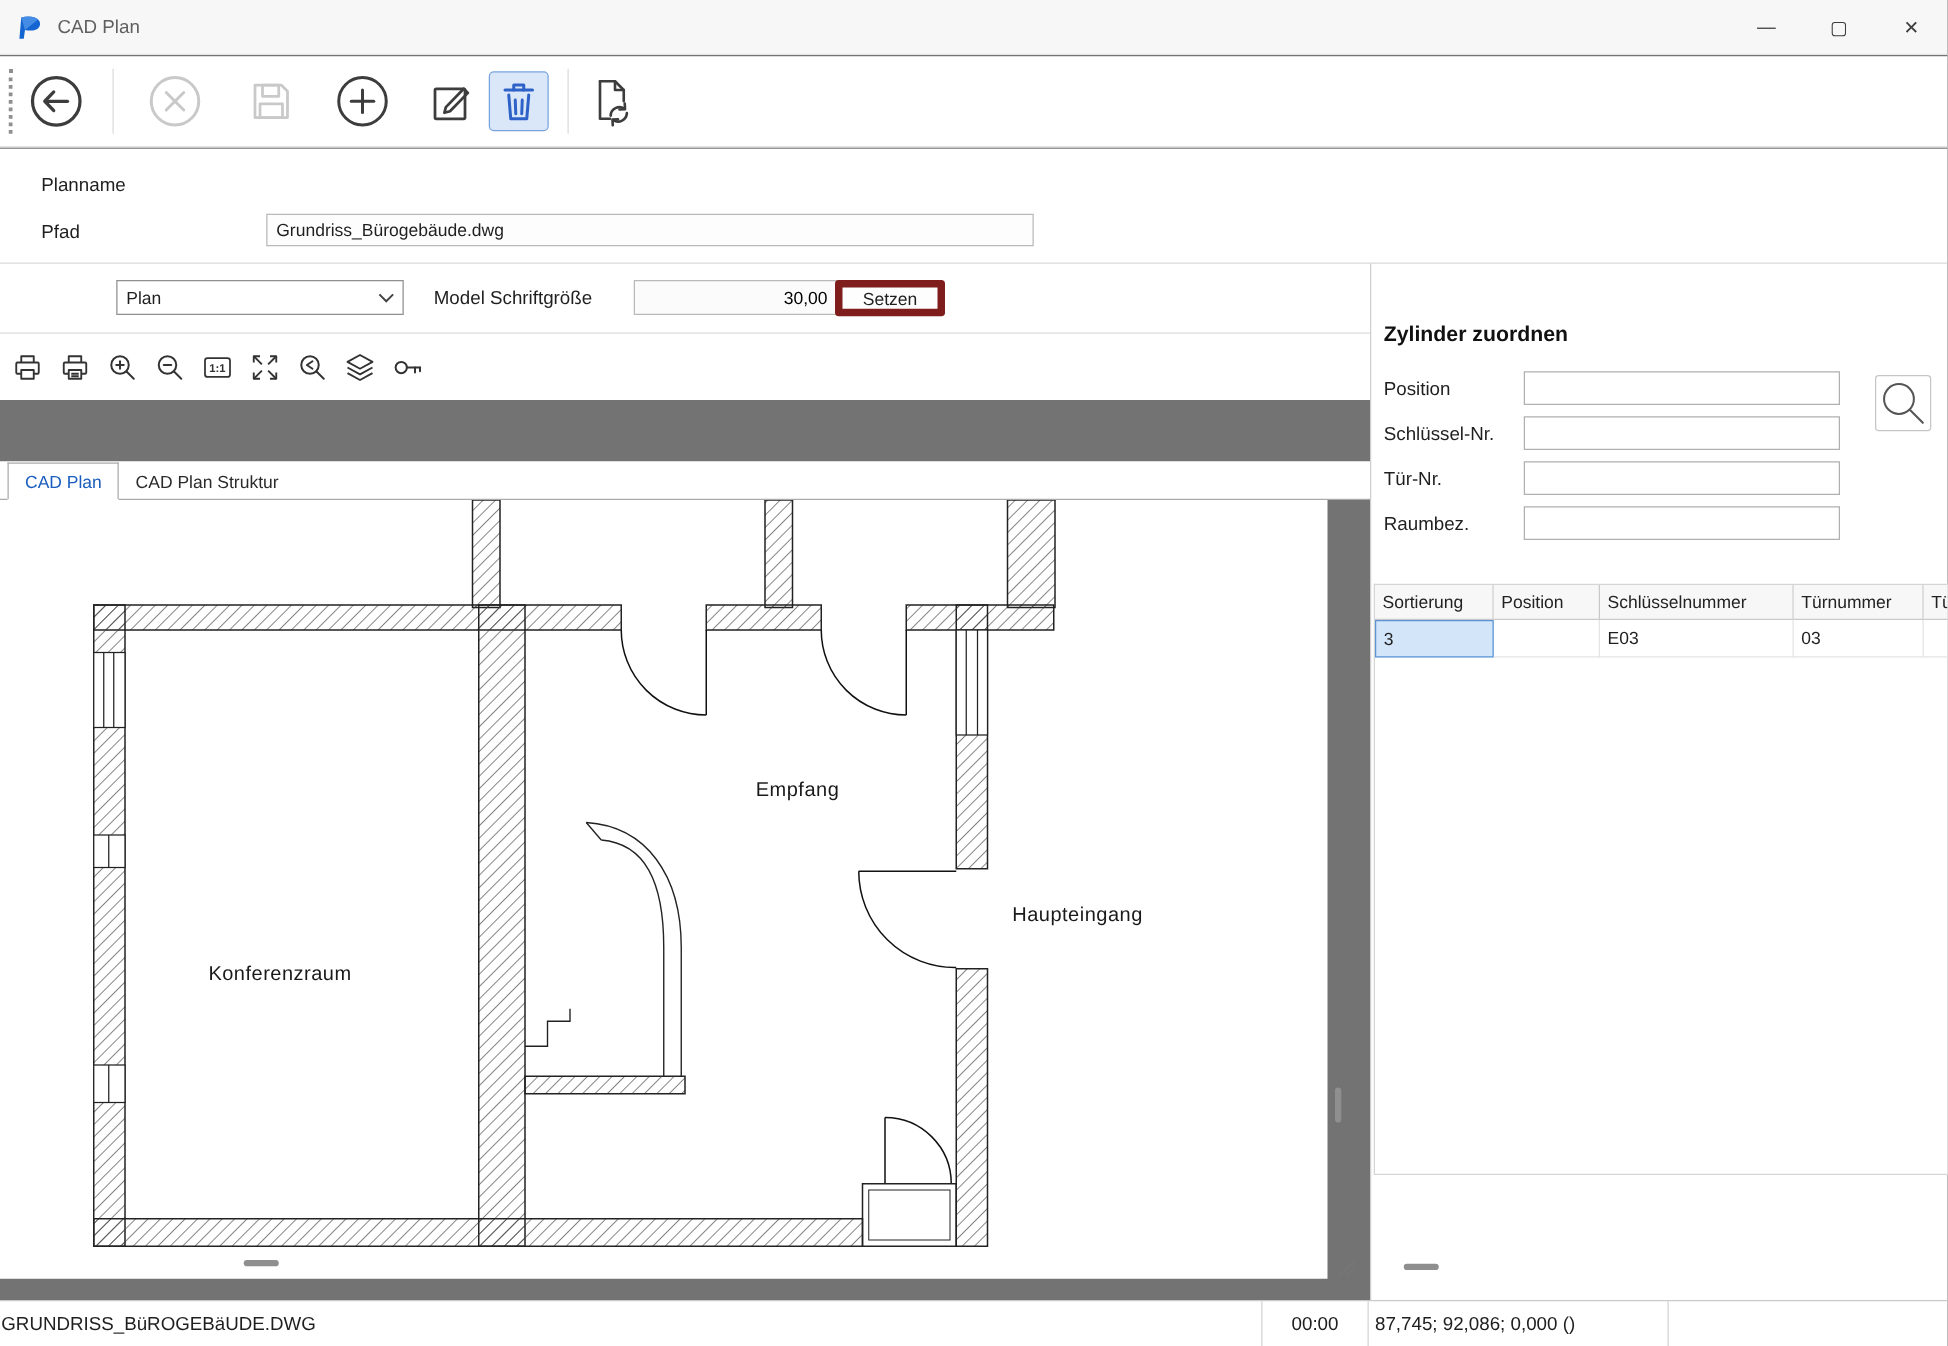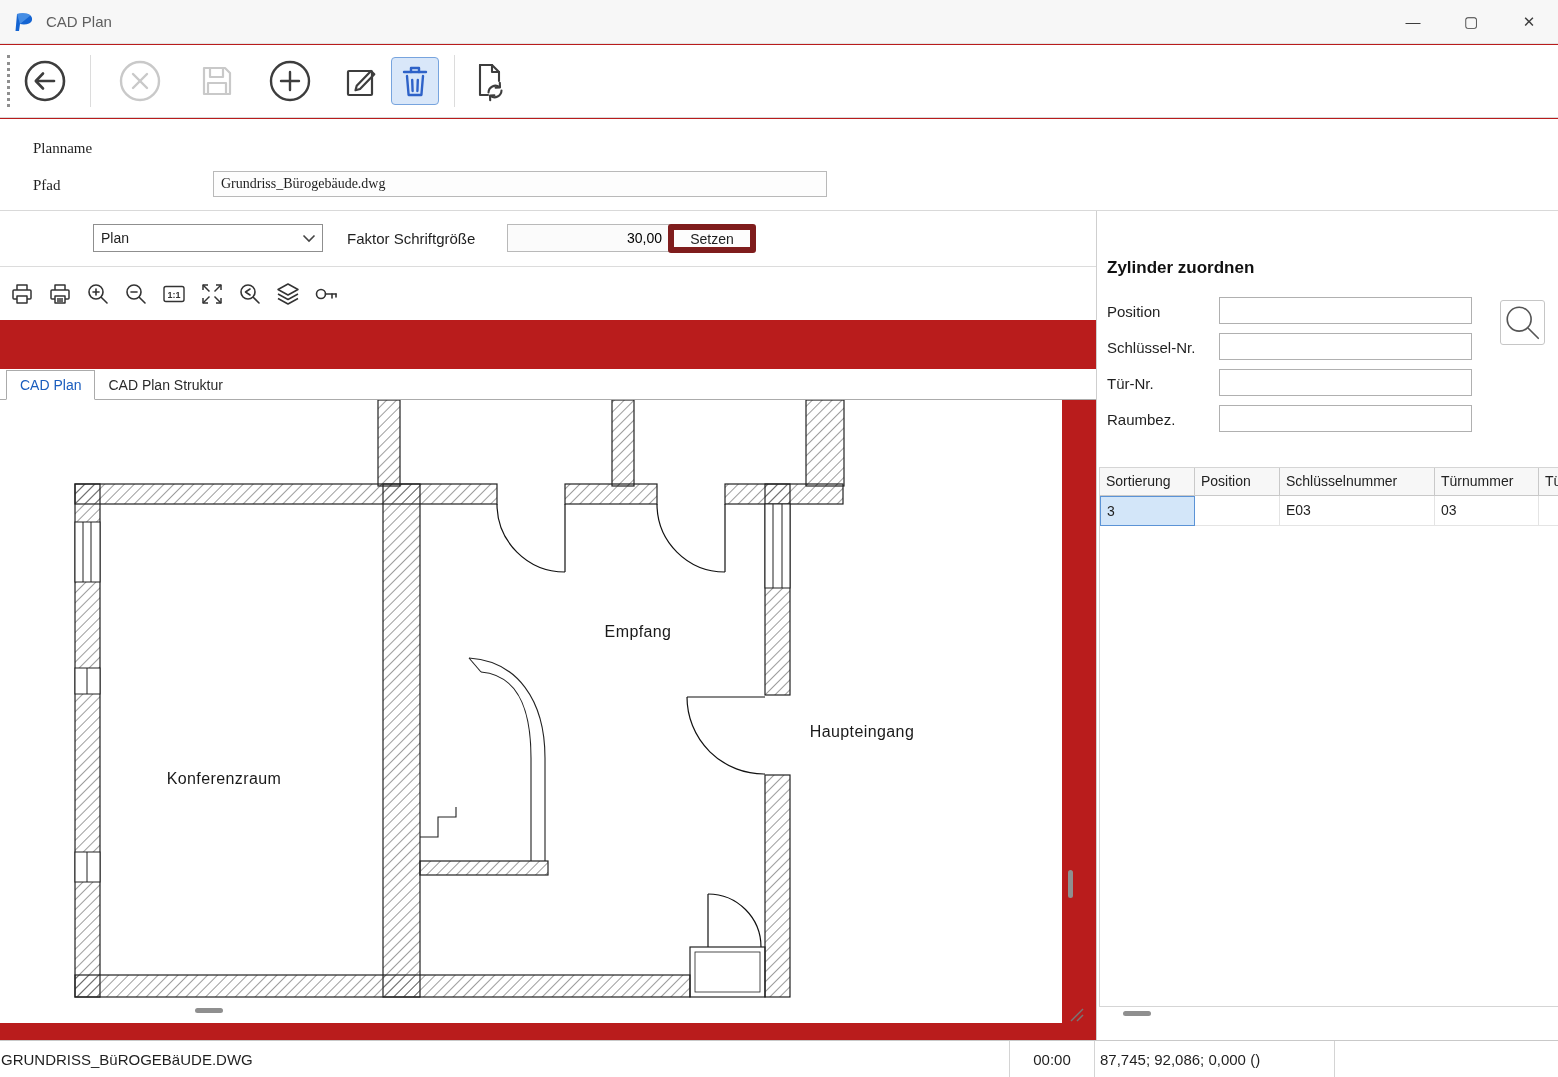--- a/index.html
+++ b/index.html
@@ -1,38 +1,38 @@
 <!DOCTYPE html>
 <html><head>
 <meta charset="utf-8">
 <style>
   *{margin:0;padding:0;box-sizing:border-box;}
   html,body{width:1558px;height:1077px;}
   body{font-family:"Liberation Sans",sans-serif;color:#1f1f1f;background:#fff;overflow:hidden;}
-  #app{position:relative;width:1558px;height:1077px;background:#b91c1c;}
+  #app{position:relative;width:1558px;height:1077px;background:#737373;}
 
   
   .titlebar{position:absolute;left:0;top:0;width:1558px;height:44px;background:#f7f7f7;border-bottom:1px solid #e4e4e4;display:flex;align-items:center;}
   .logo{margin-left:12px;width:24px;height:24px;flex:0 0 auto;}
   .title-text{margin-left:10px;font-size:15px;color:#5f5f5f;}
   .win-controls{margin-left:auto;display:flex;height:100%;}
   .win-btn{width:58px;height:100%;display:flex;align-items:center;justify-content:center;font-size:15px;color:#3d3d3d;}
 
   
   .toolbar{position:absolute;left:0;top:45px;width:1558px;height:73px;background:#fff;border-bottom:1px solid #d9d9d9;display:flex;align-items:center;}
   .gripper{width:0;height:52px;border-left:3px dotted #8f8f8f;margin-left:7px;}
   .tb-icon{width:46px;height:46px;display:flex;align-items:center;justify-content:center;}
   .tb-icon svg{width:44px;height:44px;display:block;}
   .tb-sep{width:1px;height:52px;background:#dcdcdc;}
   .icon-dark{color:#3d3d3d;}
   .icon-disabled{color:#c9c9c9;}
   .tb-icon.highlight{width:48px;height:48px;background:#d9e7f9;border:1px solid #77a4de;border-radius:4px;color:#2e62c8;}
 
   
-  .form-area{position:absolute;left:0;top:119px;width:1558px;height:92px;border-bottom:1px solid #d9d9d9;background:#fff;font-family:Liberation Serif, serif;}
+  .form-area{position:absolute;left:0;top:119px;width:1558px;height:92px;border-bottom:1px solid #d9d9d9;background:#fff;}
   .form-label{position:absolute;left:33px;font-size:15px;color:#1f1f1f;}
   .form-input{position:absolute;left:213px;width:614px;height:26px;border:1px solid #b9b9b9;background:#fdfdfd;font-size:14px;padding:0 7px;font-family:inherit;color:#1f1f1f;}
 
   
   .controls-row{position:absolute;left:0;top:211px;width:1096px;height:56px;border-bottom:1px solid #dcdcdc;background:#fff;}
   .combo{position:absolute;left:93px;top:13px;width:230px;height:28px;border:1px solid #8f8f8f;background:#fff;font-size:14px;display:flex;align-items:center;padding-left:7px;}
   .combo .chev{margin-left:auto;width:26px;display:flex;align-items:center;justify-content:center;color:#444;}
   .faktor-label{position:absolute;left:347px;top:19px;font-size:15px;}
   .faktor-input{position:absolute;left:507px;top:13px;width:164px;height:28px;border:1px solid #b9b9b9;background:#fbfbfb;text-align:right;padding:0 8px;font-size:14px;font-family:inherit;}
   .setzen-btn{position:absolute;left:668px;top:13px;width:88px;height:29px;border:6px solid #7f1d1d;border-radius:3px;background:#fdfdfd;font-size:14px;font-family:inherit;color:#1f1f1f;}
@@ -51,21 +51,21 @@
   .resize-grip{position:absolute;left:1068px;top:1006px;width:18px;height:18px;color:#777;}
 
   
   .right-panel{position:absolute;left:1096px;top:211px;width:462px;height:829px;border-left:1px solid #cfcfcf;background:#fff;}
   .rp-title{position:absolute;left:10px;top:47px;font-size:17px;font-weight:bold;color:#111;}
   .rp-label{position:absolute;left:10px;font-size:15px;}
   .rp-input{position:absolute;left:122px;width:253px;height:27px;border:1px solid #b0b0b0;background:#fff;font-size:14px;padding:0 6px;font-family:inherit;}
   .search-btn{position:absolute;left:403px;top:89px;width:45px;height:45px;border:1px solid #c6c6c6;border-radius:3px;background:#fff;color:#555;display:flex;align-items:center;justify-content:center;}
   .search-btn svg{width:42px;height:42px;display:block;}
 
-  .rp-table{position:absolute;left:2px;top:256px;width:460px;height:540px;border:1px solid #d5d5d5;border-right:none;overflow:hidden;background:#fff;}
+  .rp-table{position:absolute;left:2px;top:256px;width:460px;height:473px;border:1px solid #d5d5d5;border-right:none;overflow:hidden;background:#fff;}
   .rp-thead,.rp-row{display:grid;grid-template-columns:95px 85px 155px 104px 1fr;}
   .rp-th{height:28px;line-height:27px;font-size:14px;color:#222;padding-left:6px;background:#f7f7f7;border-right:1px solid #c9c9c9;border-bottom:1px solid #c9c9c9;white-space:nowrap;overflow:hidden;}
   .rp-td{height:30px;line-height:29px;font-size:14px;padding-left:6px;border-right:1px solid #e4e4e4;border-bottom:1px solid #e4e4e4;white-space:nowrap;overflow:hidden;}
   .rp-td.selected{background:#d3e6f9;border:1px solid #5b93d6;}
   .rp-hthumb{position:absolute;left:26px;top:800px;width:28px;height:5px;background:#8f8f8f;border-radius:3px;}
 
   
   .statusbar{position:absolute;left:0;top:1040px;width:1558px;height:37px;border-top:1px solid #c9c9c9;background:#fff;display:flex;align-items:stretch;font-size:15px;}
   .sb-cell{display:flex;align-items:center;border-right:1px solid #d4d4d4;overflow:hidden;white-space:nowrap;}
   .sb-file{flex:0 0 1010px;padding-left:1px;}
@@ -171,21 +171,21 @@
 
   <div class="controls-row">
     <div class="combo">
       <span>Plan</span>
       <span class="chev">
         <svg width="14" height="9" viewBox="0 0 14 9" fill="none" stroke="currentColor" stroke-width="1.6">
             <polyline points="1.5,1.5 7,7 12.5,1.5"></polyline>
           </svg>
       </span>
     </div>
-    <span class="faktor-label">Faktor Schriftgröße</span>
+    <span class="faktor-label">Model Schriftgröße</span>
     <input class="faktor-input" value="30,00" style="">
     <button class="setzen-btn">Setzen</button>
   </div>
 
   <div class="viewer-toolbar">
     <div class="vt-icon">
       <svg viewBox="0 0 26 26" fill="none" stroke="currentColor" stroke-width="1.5" stroke-linejoin="round">
         <path d="M8,9 V4 h10 v5"></path>
         <rect x="4" y="9" width="18" height="9" rx="1"></rect>
         <path d="M8,15 h10 v7 h-10 z" fill="#fff"></path>

